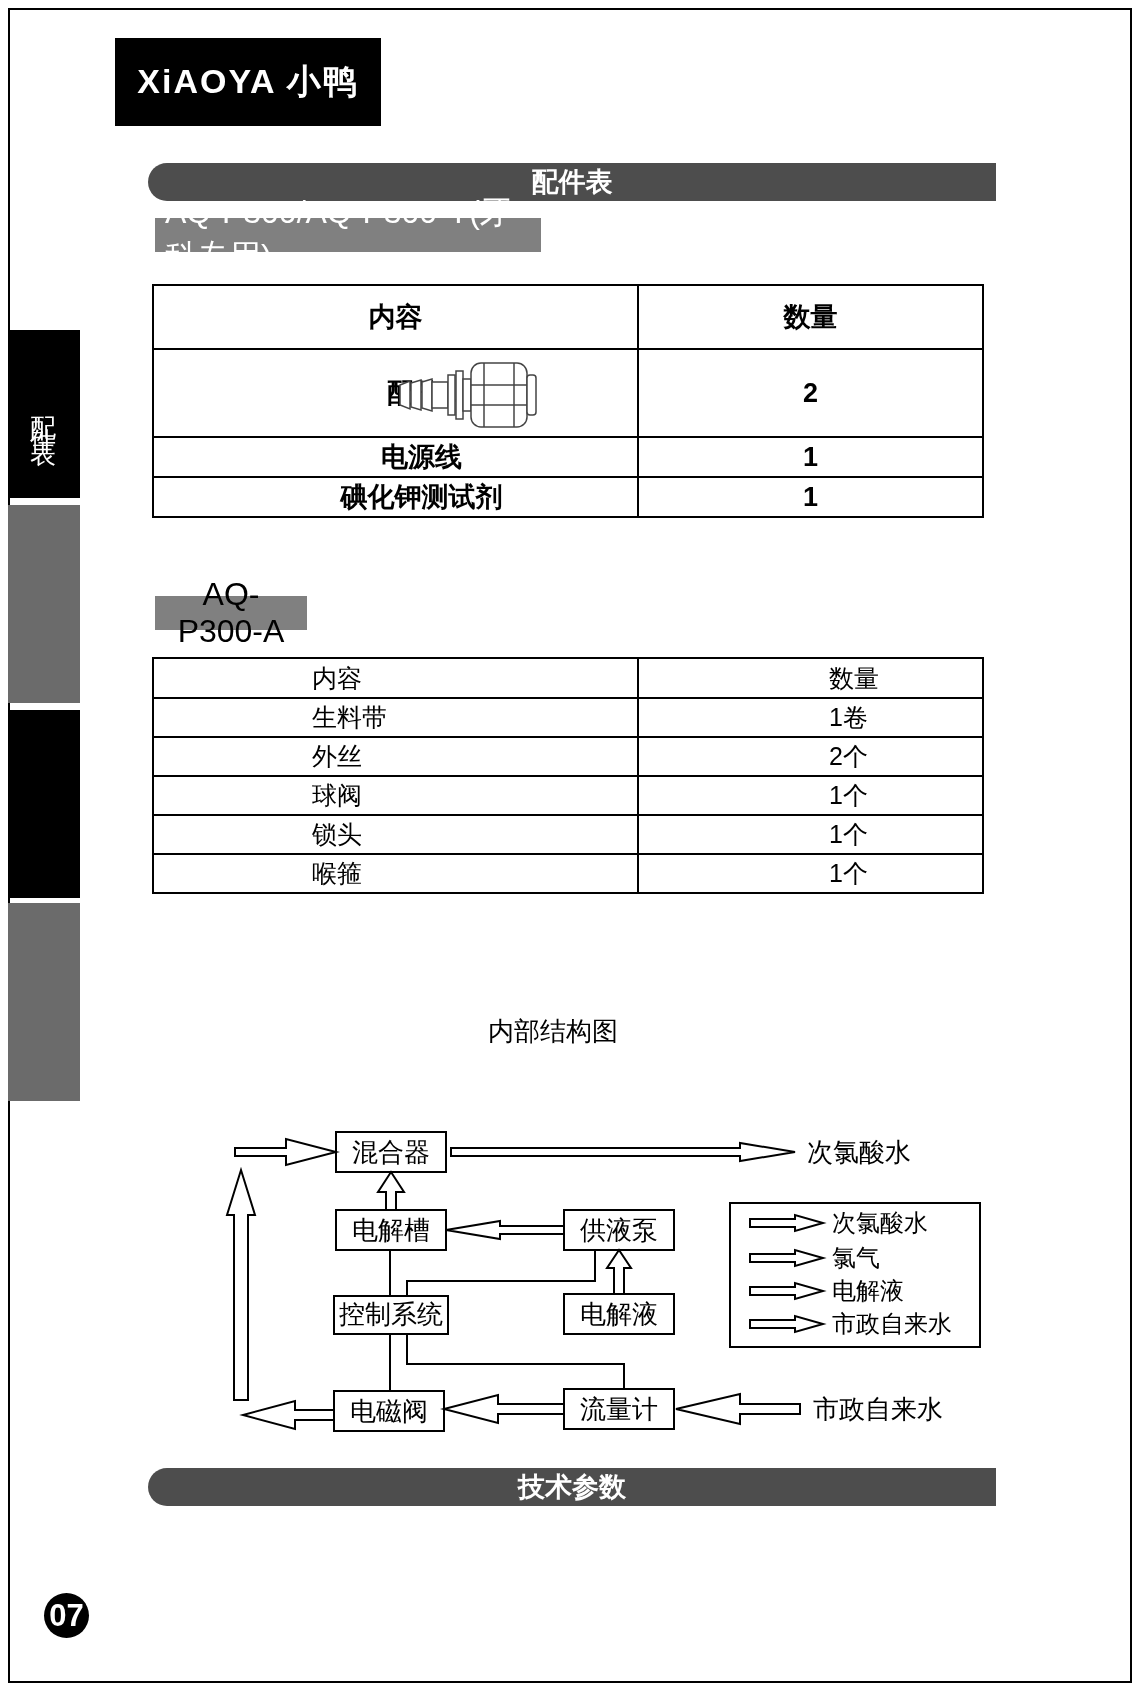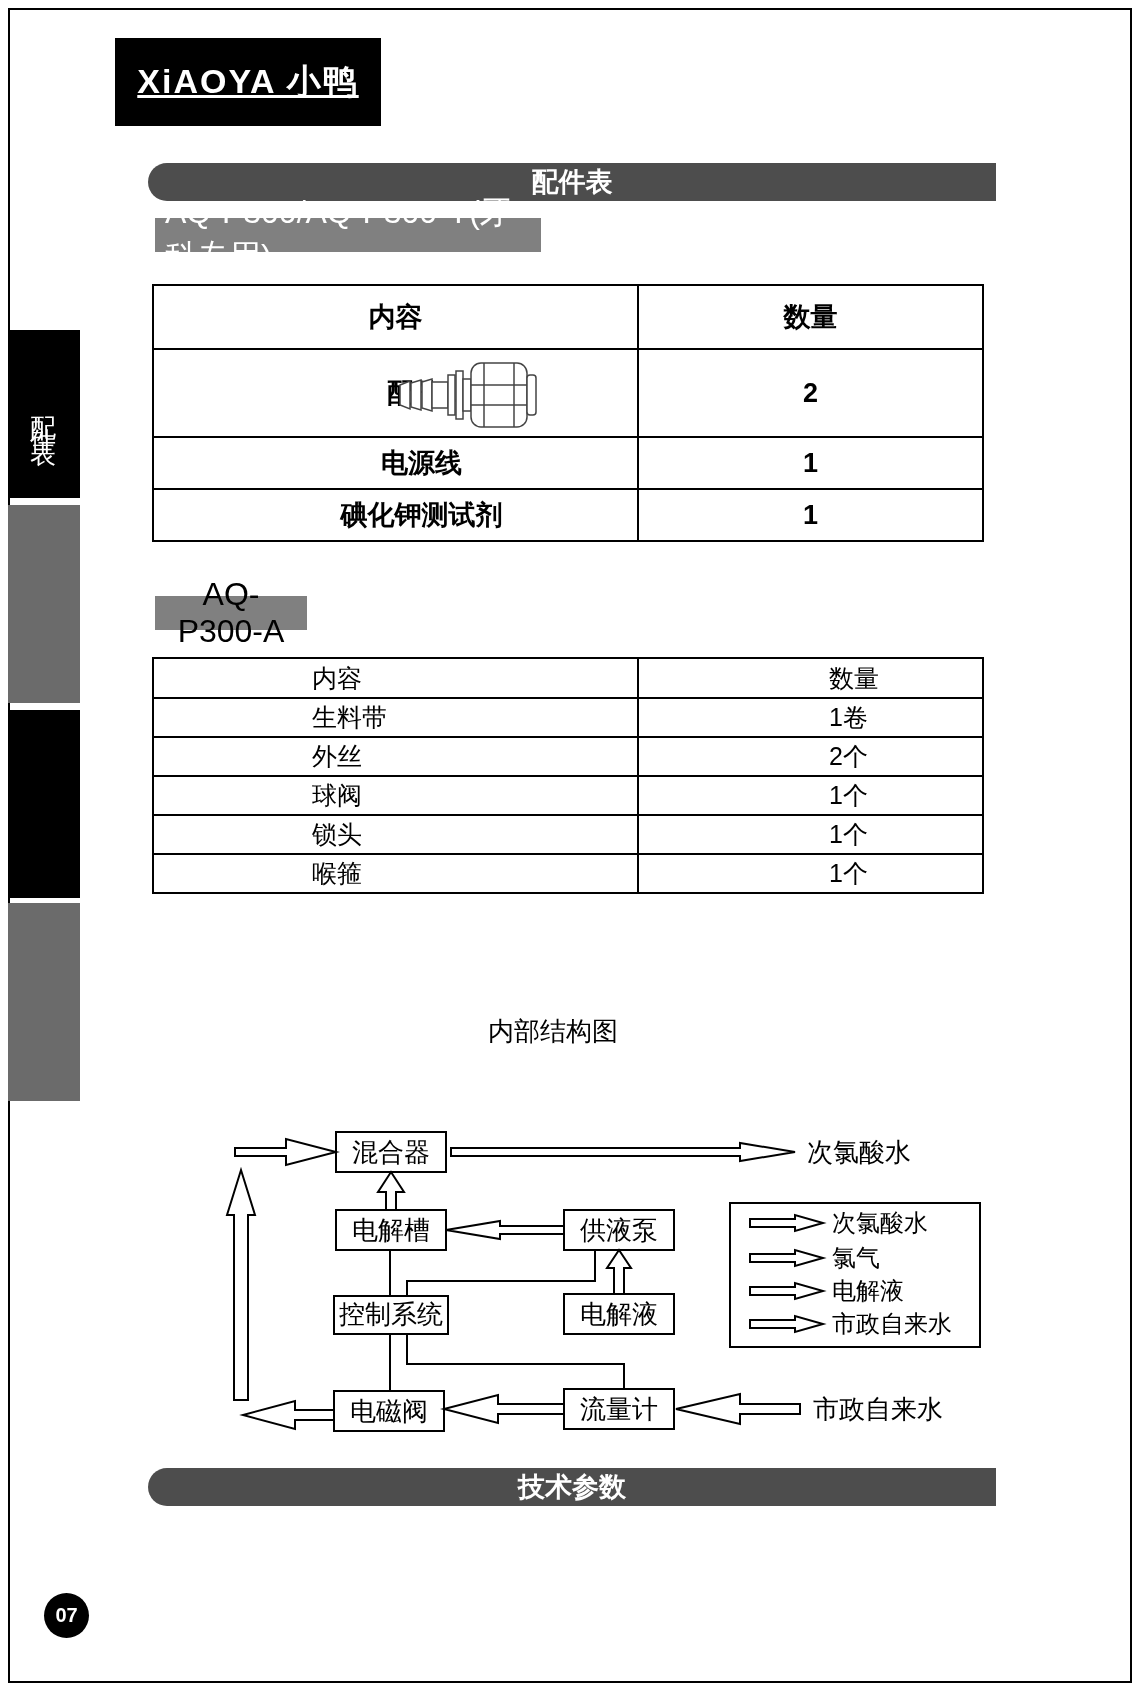--- a/index.html
+++ b/index.html
@@ -8,21 +8,21 @@
     background:#ffffff; font-family:"Liberation Sans", sans-serif; overflow:hidden;
   }
   .page-border {
     position:absolute; left:8px; top:8px; width:1124px; height:1675px;
     border:2px solid #000; box-sizing:border-box;
   }
   
   .logo {
     position:absolute; left:115px; top:38px; width:266px; height:88px;
     background:#000; color:#fff; display:flex; align-items:center; justify-content:center;
-    font-size:34px; font-weight:bold; letter-spacing:2px; white-space:nowrap;text-decoration:underline;
+    font-size:34px; font-weight:bold; letter-spacing:2px; white-space:nowrap;
   }
   
   .sidebar-tab {
     position:absolute; left:8px; top:330px; width:72px; height:168px; background:#000;
     display:flex; align-items:center; justify-content:center;
   }
   .vtext { writing-mode:vertical-rl; color:#fff; font-size:26px; letter-spacing:12px; }
   .sb { position:absolute; left:8px; width:72px; }
   .sb-g1 { top:505px; height:198px; background:#6b6b6b; }
   .sb-b2 { top:710px; height:188px; background:#000; }
@@ -42,42 +42,42 @@
   }
   .label-dental { top:218px; width:386px; color:#fff; }
   .label-a { top:596px; width:152px; color:#000;text-align:center; }
   
   table { position:absolute; border-collapse:collapse; table-layout:fixed; background:#fff; }
   td,th { border:2px solid #000; box-sizing:border-box; padding:0; }
   .tbl-dental { left:152px; top:284px; width:830px; font-size:27px; }
   .tbl-dental th { height:64px; text-align:center; font-weight:bold; }
   .tbl-dental td { font-weight:bold; }
   .tbl-dental .r1 td { height:88px; }
-  .tbl-dental .r td { height:52px; }
+  .tbl-dental .r td { height:40px; }
   .tbl-dental .name-cell { text-align:center; padding-left:52px; position:relative;border-radius:10px; }
   .tbl-dental .qty-cell { text-align:center; }
   .fitting-svg { position:absolute; left:240px; top:5px; }
   .tbl-a { left:152px; top:657px; width:830px; font-size:25px; font-weight:normal; }
   .tbl-a th { height:40px; font-weight:normal; }
   .tbl-a td { height:39px; }
   .tbl-a .c1 { text-align:left; padding-left:158px; }
   .tbl-a .c2 { text-align:left; padding-left:190px; }
   
   .diagram { position:absolute; left:195px; top:1005px; }
   .diagram .box { fill:none; stroke:#000; stroke-width:2; }
   .diagram .wire { fill:none; stroke:#000; stroke-width:2; }
   .diagram .oarrow { fill:#fff; stroke:#000; stroke-width:2; stroke-linejoin:miter; }
   .diagram text { fill:#000; font-family:"Liberation Sans", sans-serif; }
   .dg-label { font-size:26px; }
   .dg-title { font-size:26px; }
   .dg-legend { font-size:24px; }
   
   .page-num {
     position:absolute; left:44px; top:1593px; width:45px; height:45px; border-radius:50%;
-    background:#000; color:#fff; font-size:20px; font-weight:bold;
+    background:#000; color:#fff; font-size:31px; font-weight:bold;
     display:flex; align-items:center; justify-content:center;
   }
 </style>
 </head>
 <body>
 
 <div class="page">
   <div class="page-border"></div>
 
   <div class="sidebar-tab">

